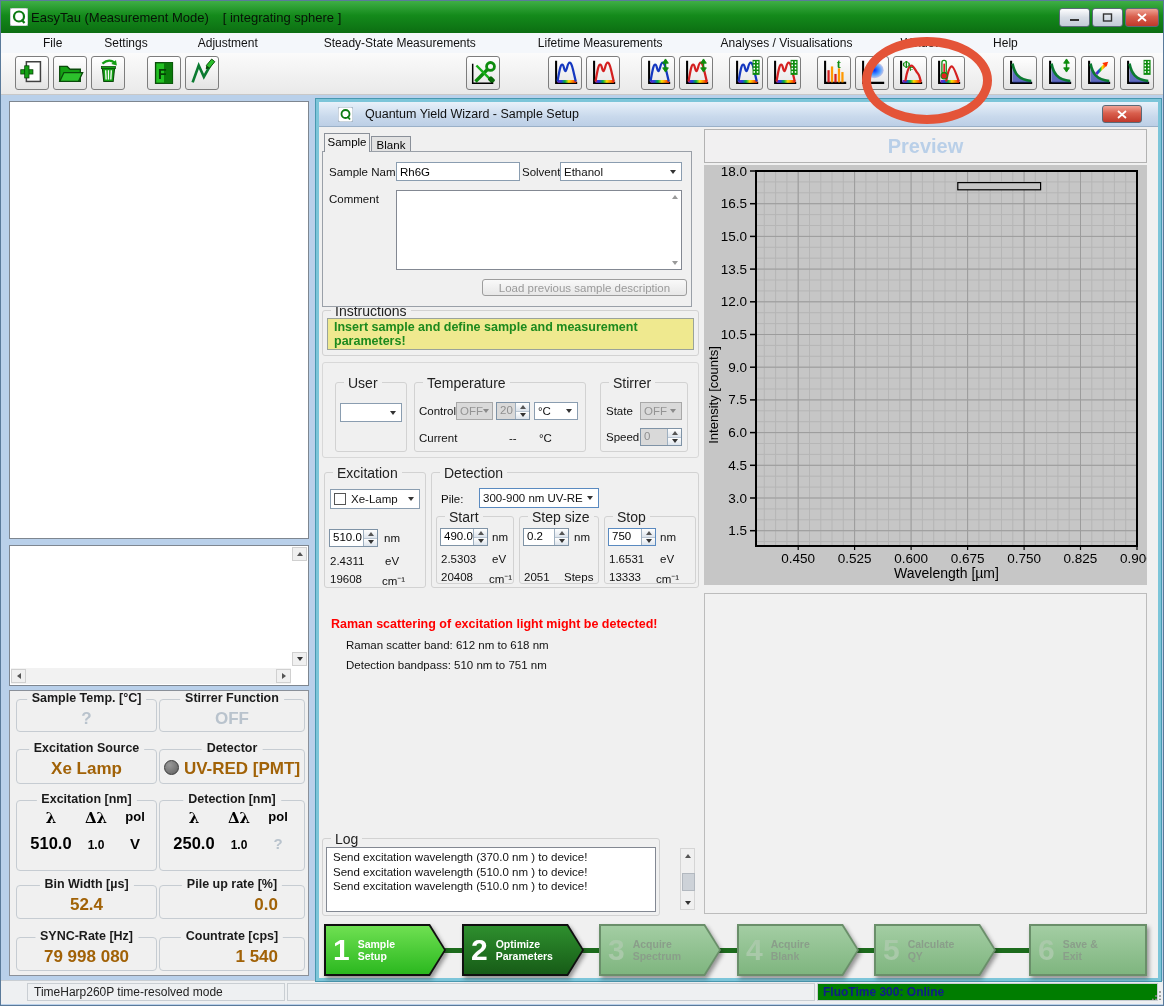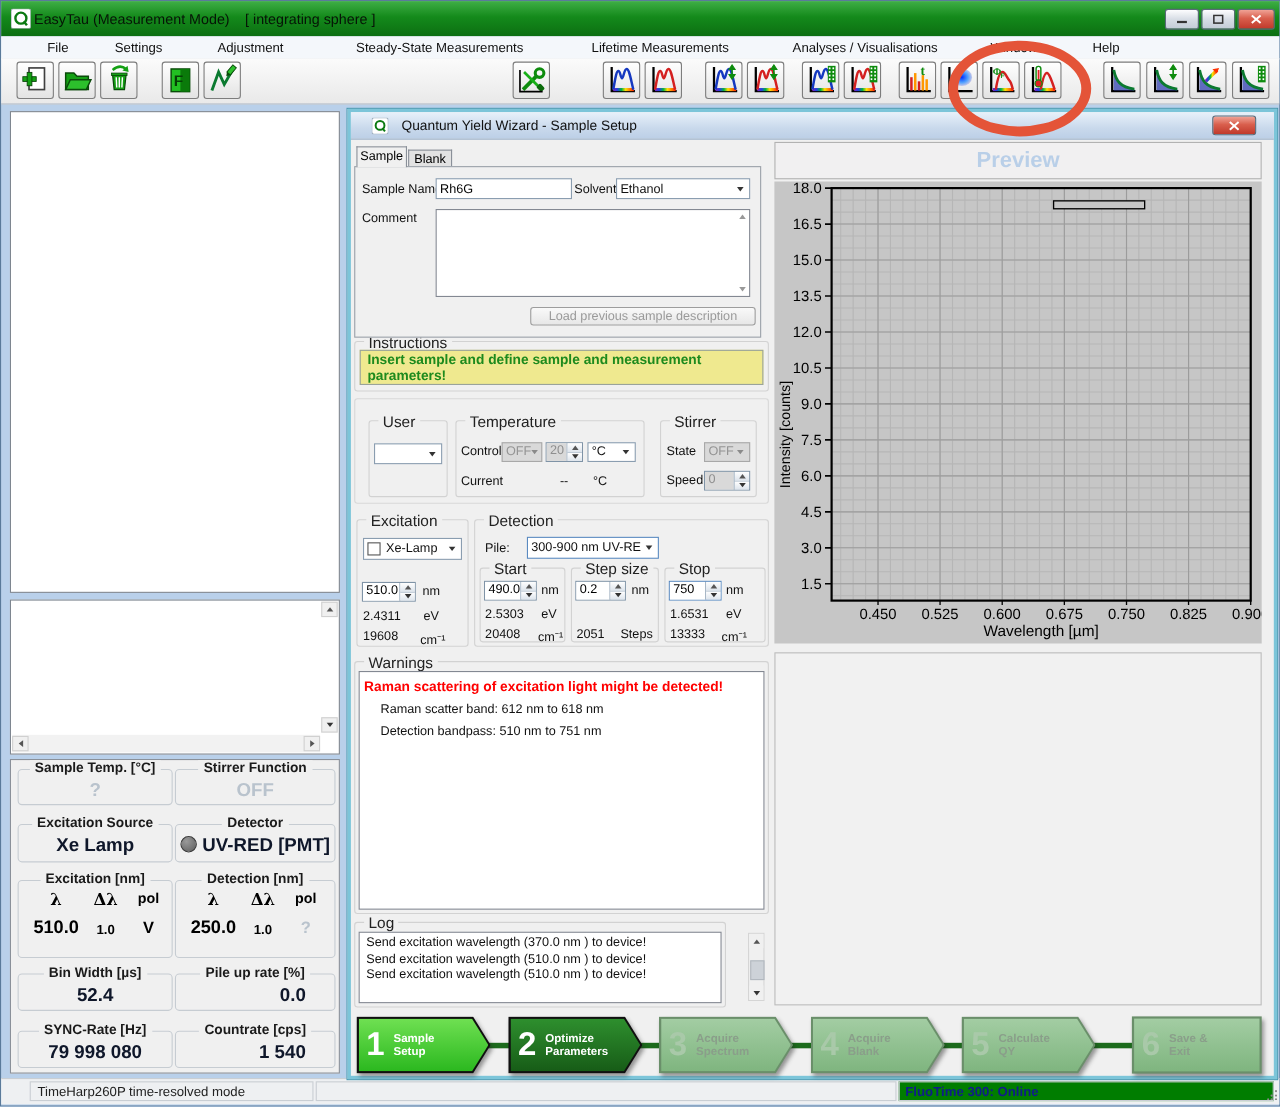--- a/index.html
+++ b/index.html
@@ -39,21 +39,21 @@
   .val{position:absolute;font-size:11.5px;color:#111;white-space:nowrap;}
   .btn3d{position:absolute;background:linear-gradient(#f9f9f9,#e7e7e7);border:1px solid #9d9d9d;border-radius:3px;font-size:11.5px;display:flex;align-items:center;justify-content:center;box-sizing:border-box;}
   .cbx{display:inline-block;width:10px;height:10px;border:1px solid #555;background:#fff;margin-right:5px;flex:none;}
   
   .white-panel{position:absolute;background:#fff;border:1px solid #7e8690;box-sizing:border-box;}
   .scroll-btn{position:absolute;background:#f0f0f0;border:1px solid #d0d0d0;display:flex;align-items:center;justify-content:center;box-sizing:border-box;}
   
   #sidebar{position:absolute;left:8px;top:689px;width:300px;height:286px;background:#f0f0f0;border:1px solid #8a9099;box-sizing:border-box;}
   .sgb{position:absolute;border:1px solid #c6ccd2;border-radius:4px;}
   .sgb .st{position:absolute;top:-9px;left:50%;transform:translateX(-50%);background:#f0f0f0;padding:0 5px;font-size:12.5px;font-weight:bold;color:#1a1a1a;white-space:nowrap;}
-  .sgb .sv{position:absolute;left:0;right:0;top:9px;text-align:center;font-size:17px;font-weight:bold;color:#0f172a;}
+  .sgb .sv{position:absolute;left:0;right:0;top:9px;text-align:center;font-size:17px;font-weight:bold;color:#a16207;}
   .muted{color:#b9c3cd !important;}
   
   #wizard{position:absolute;left:315px;top:98px;width:845px;height:882px;border:3px solid #7cc5d9;background:#f0f0f0;box-sizing:border-box;box-shadow:0 0 0 1px #4898b0;}
   #wiz-titlebar{position:absolute;left:0;top:0;right:0;height:24px;background:linear-gradient(#e8f1fa,#c9d9ec 60%,#bccfe6);border-bottom:1px solid #9ab0c8;display:flex;align-items:center;font-size:12.5px;color:#111;padding-left:11px;}
   .tab{position:absolute;border:1px solid #8a9099;border-bottom:none;background:linear-gradient(#fdfdfd,#ececec);font-size:11.5px;display:flex;align-items:flex-start;justify-content:center;padding-top:2px;box-sizing:border-box;}
   .warn-line{position:absolute;font-size:11.5px;color:#111;white-space:nowrap;}
   .log-line{position:absolute;font-size:11.5px;color:#111;white-space:nowrap;}
   
   .stepw{position:absolute;width:122px;height:52px;filter:drop-shadow(2px 3px 2px rgba(30,30,30,0.45));}
   .chev .so{position:absolute;inset:0;clip-path:polygon(0 0,calc(100% - 16px) 0,100% 50%,calc(100% - 16px) 100%,0 100%);}
@@ -714,24 +714,20 @@
             <span class="tri-dn"></span>
           </div>
         </span>
       </div>
     <div class="val" style="left:341px;top:429px;">nm</div>
     <div class="val" style="left:290px;top:451px;">1.6531</div>
     <div class="val" style="left:341px;top:451px;">eV</div>
     <div class="val" style="left:290px;top:469px;">13333</div>
     <div class="val" style="left:337px;top:469px;">cm⁻¹</div>
 
-    <div class="gb" style="left:3px;top:499px;width:377px;height:230px;">
-      <span class="gl">Warnings</span>
-      <div class="snk" style="position:absolute;left:3px;top:8px;right:3px;bottom:3px;background:#fff;"></div>
-    </div>
     <div id="warn-headline" class="warn-line" style="left: 12px; top: 515px; font-weight: bold; font-size: 12.5px; color: rgb(255, 0, 0);">Raman scattering of excitation light might be detected!</div>
     <div id="warn-lines">
         <div class="warn-line" style="left: 27px; top: 537px;">Raman scatter band:   612 nm to 618 nm</div>
         <div class="warn-line" style="left: 27px; top: 557px;">Detection bandpass:   510 nm to 751 nm</div>
       </div>
 
     <div class="gb" style="left:3px;top:736px;width:338px;height:78px;">
       <span class="gl">Log</span>
       <div class="snk" style="position:absolute;left:3px;top:8px;right:3px;bottom:3px;background:#fff;"></div>
     </div>

